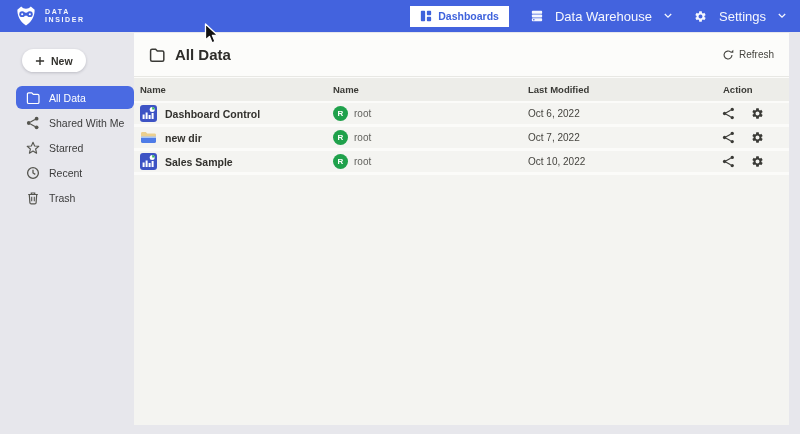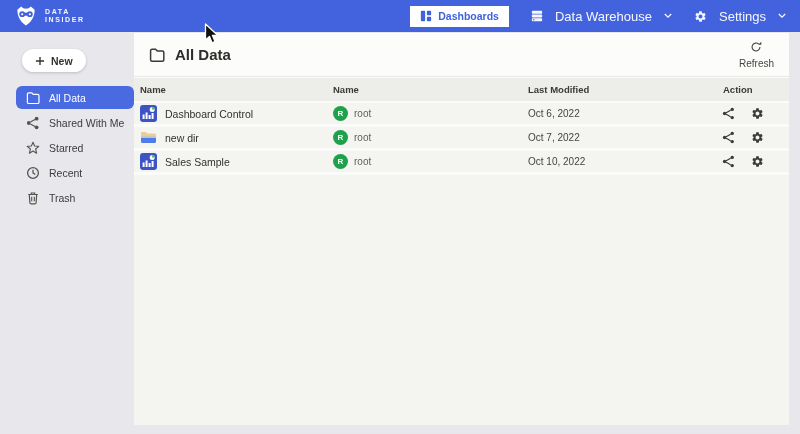--- a/index.html
+++ b/index.html
@@ -32,33 +32,33 @@
   .side-item svg { color:#55554f; }
   .side-item.active { background:#4A6AE2; color:#fff; font-weight:500; }
   .side-item.active svg { color:#fff; }
 
   
   .panel { position:absolute; left:134px; top:33px; width:655px; height:392px; background:#fcfcfa; }
   .panel-header { height:44px; display:flex; align-items:center; gap:10px; padding:0 15px;
                   border-bottom:1px solid #e8e8e4; }
   .panel-title { font-size:15px; font-weight:bold; color:#2e2d2a; }
   .refresh-btn { margin-left:auto; display:flex; align-items:center; gap:5px; background:none; border:none;
-                 font-family:inherit; font-size:10px; color:#45443f; cursor:pointer;flex-direction:column; }
+                 font-family:inherit; font-size:10px; color:#45443f; cursor:pointer; }
 
   .table-area { position:absolute; left:0; right:0; top:45px; bottom:0; background:#f4f4f1; }
   .thead { height:25px; background:#ededе9; background:#edede9; display:flex; align-items:center;
            font-size:9.5px; font-weight:bold; color:#3a3a36; border-bottom:2px solid #fbfbf9; }
   .trow { height:24px; display:flex; align-items:center; background:#f4f4f1;
           border-bottom:3px solid #fbfbf9; cursor:pointer; }
   .c-name { flex:0 0 199px; padding-left:6px; display:flex; align-items:center; gap:8px; }
   .c-owner { flex:0 0 195px; display:flex; align-items:center; gap:6px; }
   .c-mod { flex:0 0 190px; }
   .c-action { flex:1; display:flex; align-items:center; gap:16px; padding-left:4px; }
   .thead .c-action { padding-left:5px; }
-  .row-name { font-size:10.5px; font-weight:normal; color:#32312d; }
+  .row-name { font-size:10.5px; font-weight:bold; color:#32312d; }
   .owner-text { font-size:10px; color:#62625e; }
   .mod-text { font-size:10px; color:#45443f; }
   .avatar { width:15px; height:15px; border-radius:50%; background:#1FA14B; color:#fff;
             font-size:8px; font-weight:bold; display:flex; align-items:center; justify-content:center; }
   .file-icon { width:17px; height:17px; display:block; }
   .action-ico { color:#3a3a36; cursor:pointer; display:flex; }
 
   .cursor { position:absolute; left:204px; top:23px; z-index:20; pointer-events:none; }
 </style>
 </head>

